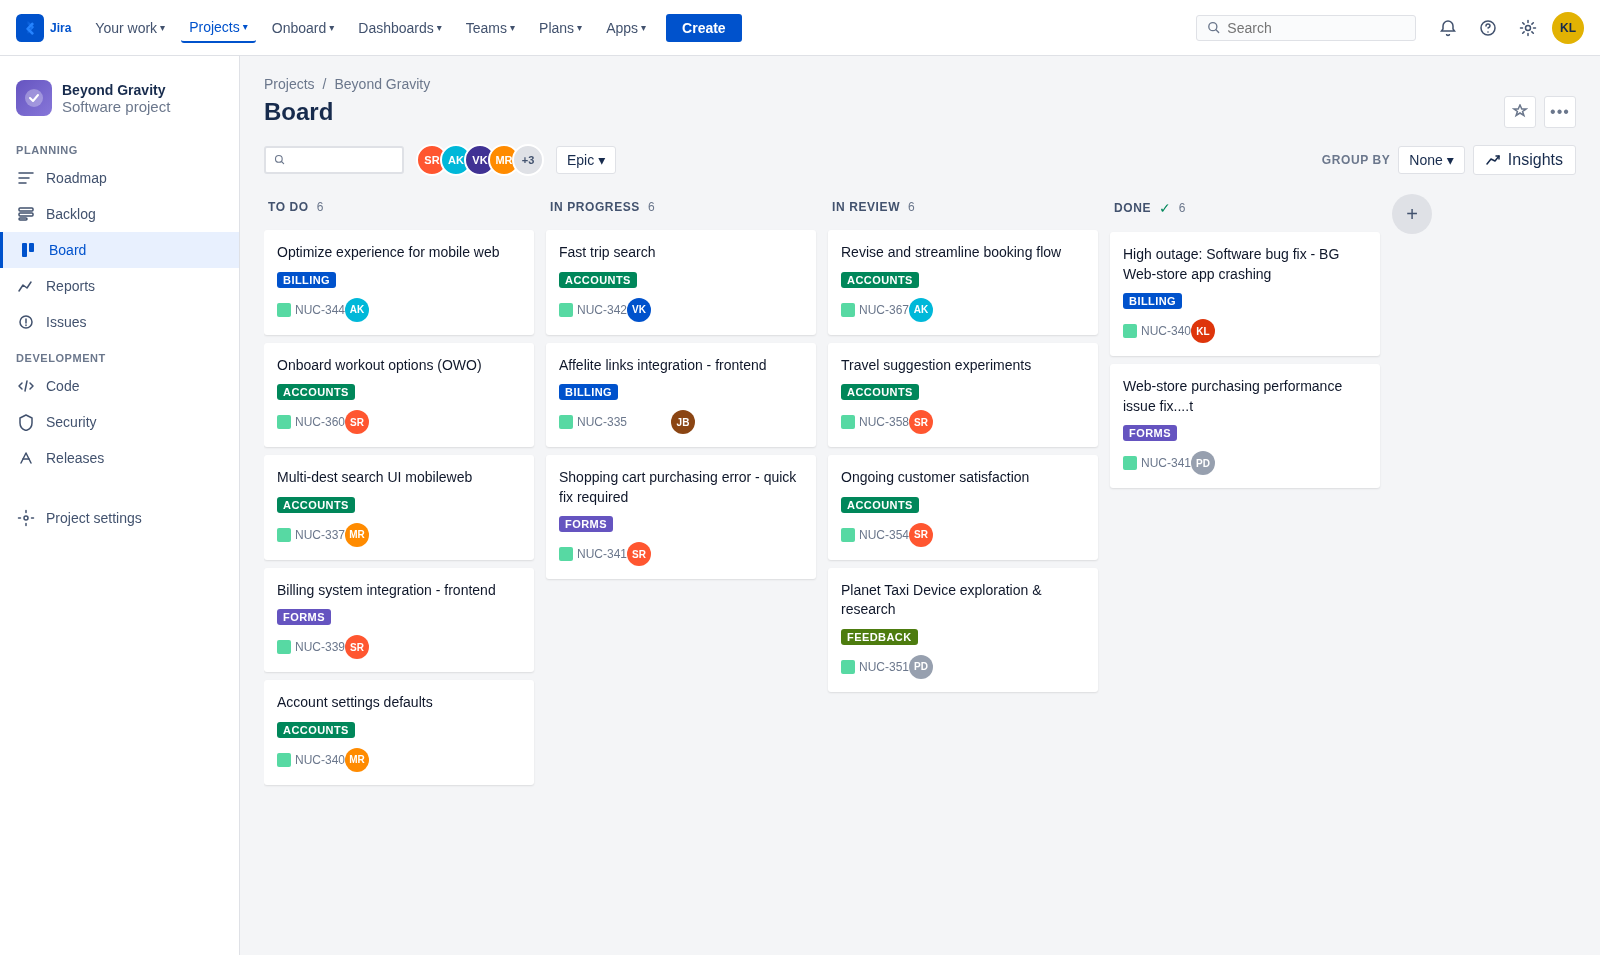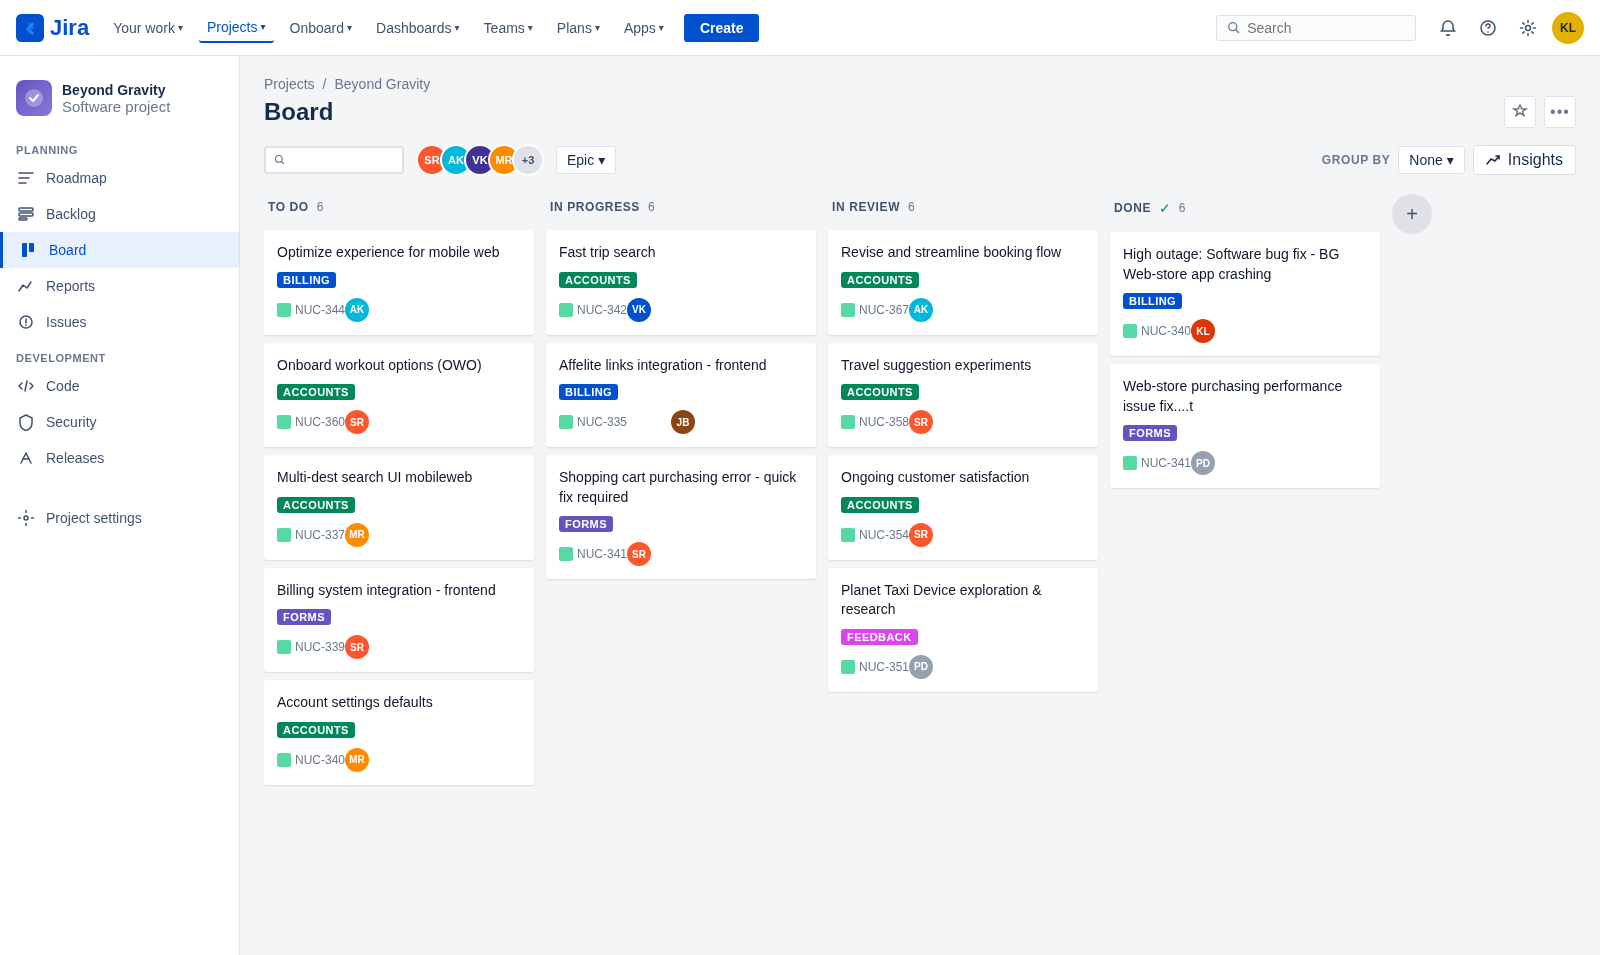--- a/index.html
+++ b/index.html
@@ -5,27 +5,27 @@
     * { box-sizing: border-box; margin: 0; padding: 0; }
     body { font-family: -apple-system, BlinkMacSystemFont, 'Segoe UI', sans-serif; font-size: 14px; background: #f4f5f7; color: #172b4d; }
 
     
     .top-nav {
       display: flex; align-items: center; background: #fff; height: 56px;
       border-bottom: 1px solid #dfe1e6; padding: 0 16px; gap: 8px; position: fixed; top:0; left:0; right:0; z-index:100;
     }
     .nav-logo { display:flex; align-items:center; gap:6px; margin-right:8px; text-decoration:none; }
     .nav-logo-icon { width:28px; height:28px; }
-    .nav-logo-text { color:#0052cc; font-size:22px; font-weight:700; }
+    .nav-logo-text { color:#0052cc; font-size:12px; font-weight:700; }
     .nav-item { color:#42526e; font-size:14px; font-weight:500; padding:6px 8px; border-radius:3px; cursor:pointer; display:flex; align-items:center; gap:3px; white-space:nowrap; }
     .nav-item.active { color:#0052cc; border-bottom:2px solid #0052cc; }
     .nav-chevron { font-size:10px; }
     .create-btn { background:#0052cc; color:#fff; border:none; border-radius:3px; padding:6px 16px; font-size:14px; font-weight:600; cursor:pointer; margin-left:4px; }
     .nav-spacer { flex:1; }
-    .search-box { display:flex; align-items:center; border:1px solid #dfe1e6; border-radius:3px; background:#fafbfc; padding:4px 10px; gap:6px; width:200px; }
+    .search-box { display:flex; align-items:center; border:1px solid #dfe1e6; border-radius:3px; background:#fafbfc; padding:4px 10px; gap:6px; width:220px; }
     .search-box input { border:none; background:transparent; outline:none; font-size:14px; color:#172b4d; width:100%; }
     .nav-icons { display:flex; align-items:center; gap:8px; margin-left:8px; }
     .nav-icon-btn { width:32px; height:32px; border-radius:50%; display:flex; align-items:center; justify-content:center; cursor:pointer; color:#42526e; font-size:16px; }
     .avatar-circle { width:32px; height:32px; border-radius:50%; background:#ff5630; display:flex; align-items:center; justify-content:center; color:#fff; font-size:12px; font-weight:600; overflow:hidden; cursor:pointer; }
 
     
     .app-layout { display:flex; margin-top:56px; height:calc(100vh - 56px); overflow:hidden; }
 
     
     .sidebar { width:240px; background:#fff; border-right:1px solid #dfe1e6; flex-shrink:0; overflow-y:auto; padding:16px 0; }
@@ -67,21 +67,21 @@
     .column-header { display:flex; align-items:center; gap:8px; padding:8px 4px; margin-bottom:8px; }
     .column-title { font-size:12px; font-weight:700; text-transform:uppercase; letter-spacing:.05em; color:#42526e; }
     .column-count { font-size:12px; color:#6b778c; }
     .column-check { color:#00875a; font-size:14px; }
     .card { background:#fff; border-radius:3px; padding:12px; margin-bottom:8px; box-shadow:0 1px 2px rgba(0,0,0,.1); cursor:pointer; border:1px solid transparent; }
     .card-title { font-size:14px; color:#0f172a; margin-bottom:8px; line-height:1.4; }
     .tag { display:inline-block; border-radius:3px; padding:2px 6px; font-size:11px; font-weight:700; text-transform:uppercase; letter-spacing:.04em; margin-bottom:6px; }
     .tag-billing { background:#0052cc; color:#fff; }
     .tag-accounts { background:#00875a; color:#fff; }
     .tag-forms { background:#6554c0; color:#fff; }
-    .tag-feedback { background:#d946ef; color:#fff; }
+    .tag-feedback { background:#4d7c0f; color:#fff; }
     .card-footer { display:flex; align-items:center; justify-content:flex-start; margin-top:4px; }
     .card-id { display:flex; align-items:center; gap:4px; font-size:12px; color:#6b778c; }
     .card-id-icon { width:14px; height:14px; background:#57d9a3; border-radius:2px; display:flex; align-items:center; justify-content:center; flex-shrink:0; }
     .card-avatar { width:24px; height:24px; border-radius:50%; overflow:hidden; display:flex; align-items:center; justify-content:center; font-size:10px; font-weight:600; color:#fff; flex-shrink:0; }
     .add-column-btn { width:40px; height:40px; border-radius:50%; background:#dfe1e6; display:flex; align-items:center; justify-content:center; cursor:pointer; font-size:20px; color:#42526e; flex-shrink:0; align-self:flex-start; margin-top:0; }
 
     
     .av-pink { background:#ff5630; }
     .av-blue { background:#0052cc; }
     .av-orange { background:#ff8b00; }

